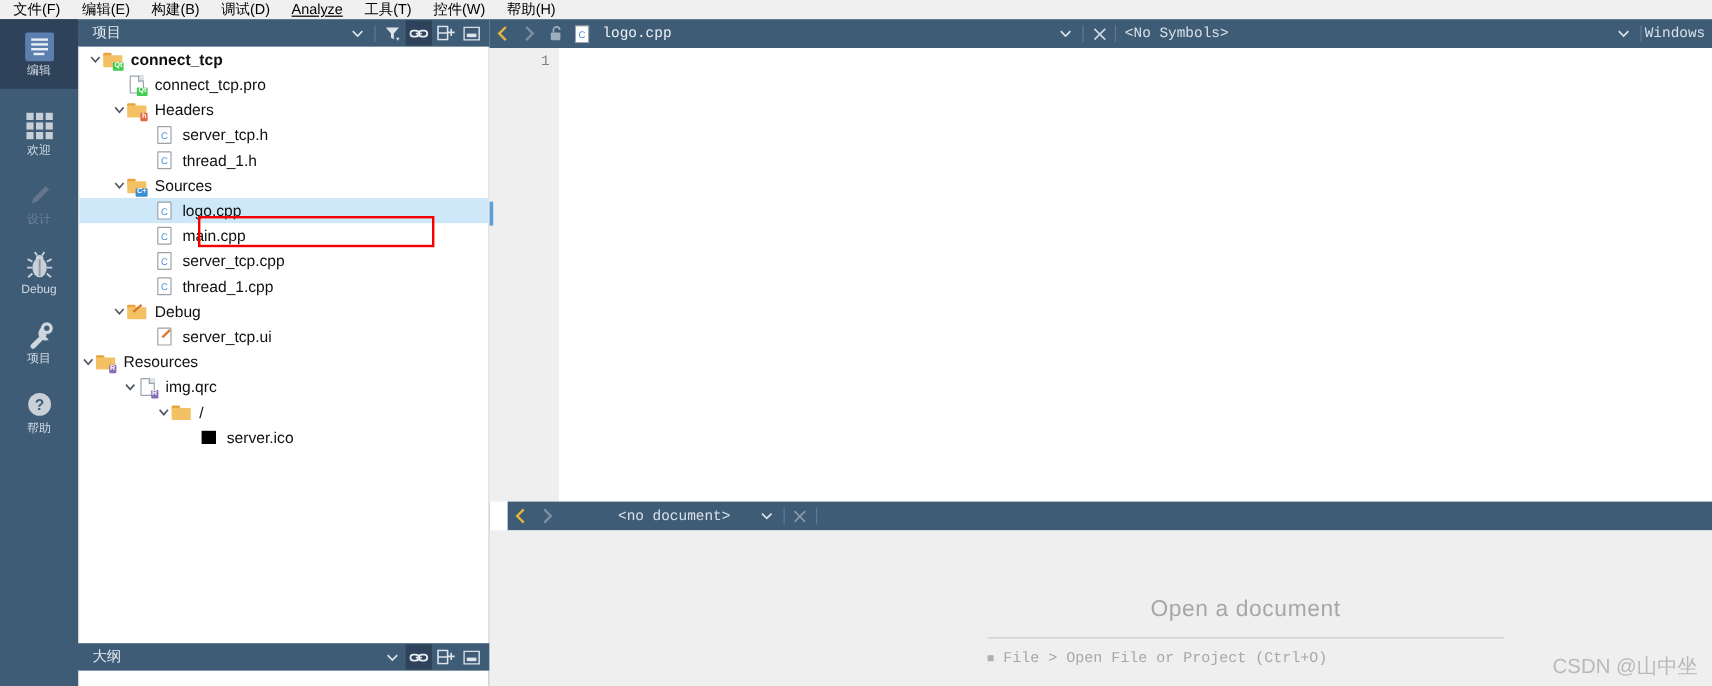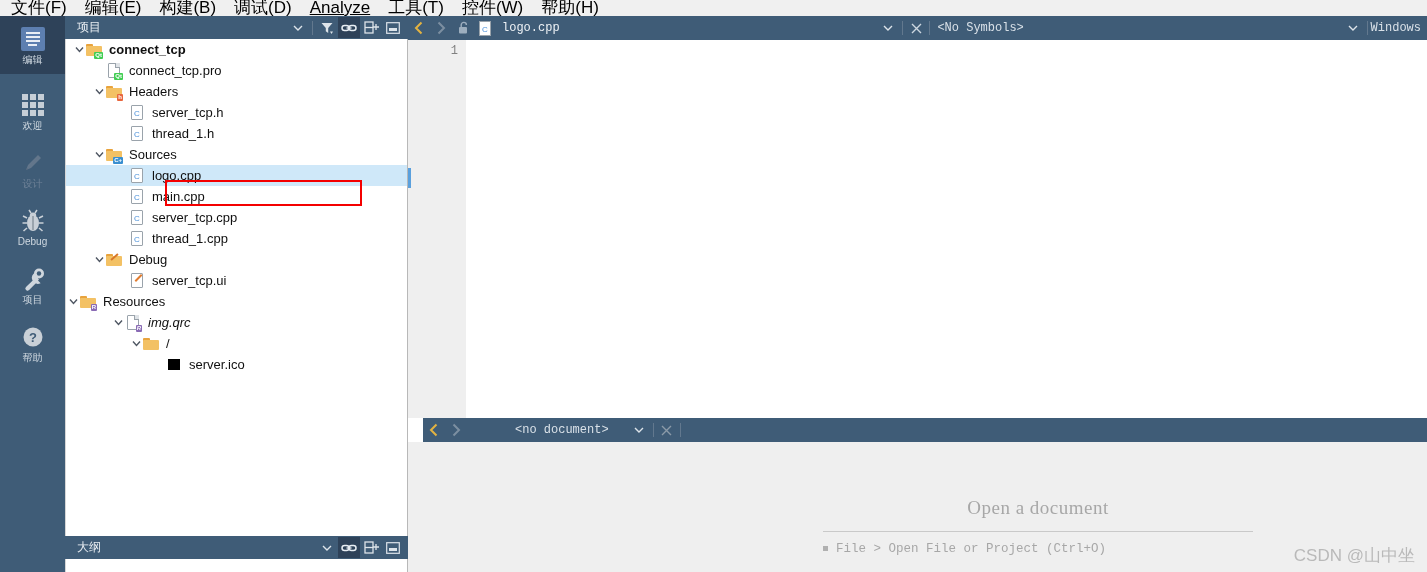--- a/index.html
+++ b/index.html
@@ -18,21 +18,21 @@
 
   
   .menubar {
     position: absolute; left: 0; top: 0; width: 1427px; height: 16px;
     background: #f0f0f0;
     display: flex; align-items: center;
     padding-left: 2px;
   }
   .menu-item {
     font-family: "Liberation Sans", sans-serif;
-    font-size: 17px; color: #000000;
+    font-size: 12px; color: #000000;
     padding: 0 9px; line-height: 16px; white-space: nowrap;
     cursor: default;
   }
 
   
   .modebar {
     position: absolute; left: 0; top: 16px; width: 65px; height: 556px;
     background: #3f5c77;
   }
   .mode-cell {
@@ -187,21 +187,21 @@
     background: #3f5c77; display:flex; align-items:center;margin-left:15px;
   }
   .edbody2 {
     position: absolute; left: 408px; top: 442px; width: 1019px; height: 130px;
     background: #efefef;
   }
   .placeholder {
     position:absolute; left: 415px; top: 55px; width: 430px;
   }
   .ph-title {
-    font-family:Liberation Serif, serif; font-size: 19px; color: #a7a7a7;
+    font-family:Liberation Sans, sans-serif; font-size: 19px; color: #a7a7a7;
     text-align:center; letter-spacing: 0.5px;
   }
   .ph-rule { height:1px; background:#c9c9c9; margin: 12px 0 10px 0; width:100%; }
   .ph-item {
     font-family:"Liberation Mono", monospace; font-size:12.5px; color:#a7a7a7; white-space:nowrap;
   }
   .ph-bullet { display:inline-block; width:5px; height:5px; background:#b0b0b0; margin-right:8px; vertical-align:middle; }
 
   .watermark {
     position:absolute; right: 12px; bottom: 5px;
@@ -483,21 +483,21 @@
         <span class="ico">
           <span class="fold">
               <span class="tab"></span>
               <span class="bod"></span>
             </span>
           <span class="badge res">R</span>
         </span>
         <span class="row-label">Resources</span>
       </div>
 
-      <div class="row" style="padding-left:45px;font-style:italic;">
+      <div class="row" style="padding-left:35px;">
         <span class="chev">
           <svg width="9" height="9" viewBox="0 0 9 9">
               <path d="M1 2.5 L4.5 6.5 L8 2.5" stroke="#4f5763" stroke-width="1.4" fill="none"></path>
             </svg>
         </span>
         <span class="ico">
           <span class="doc"></span>
             <span class="badge res">R</span>
         </span>
         <span class="row-label">img.qrc</span>

